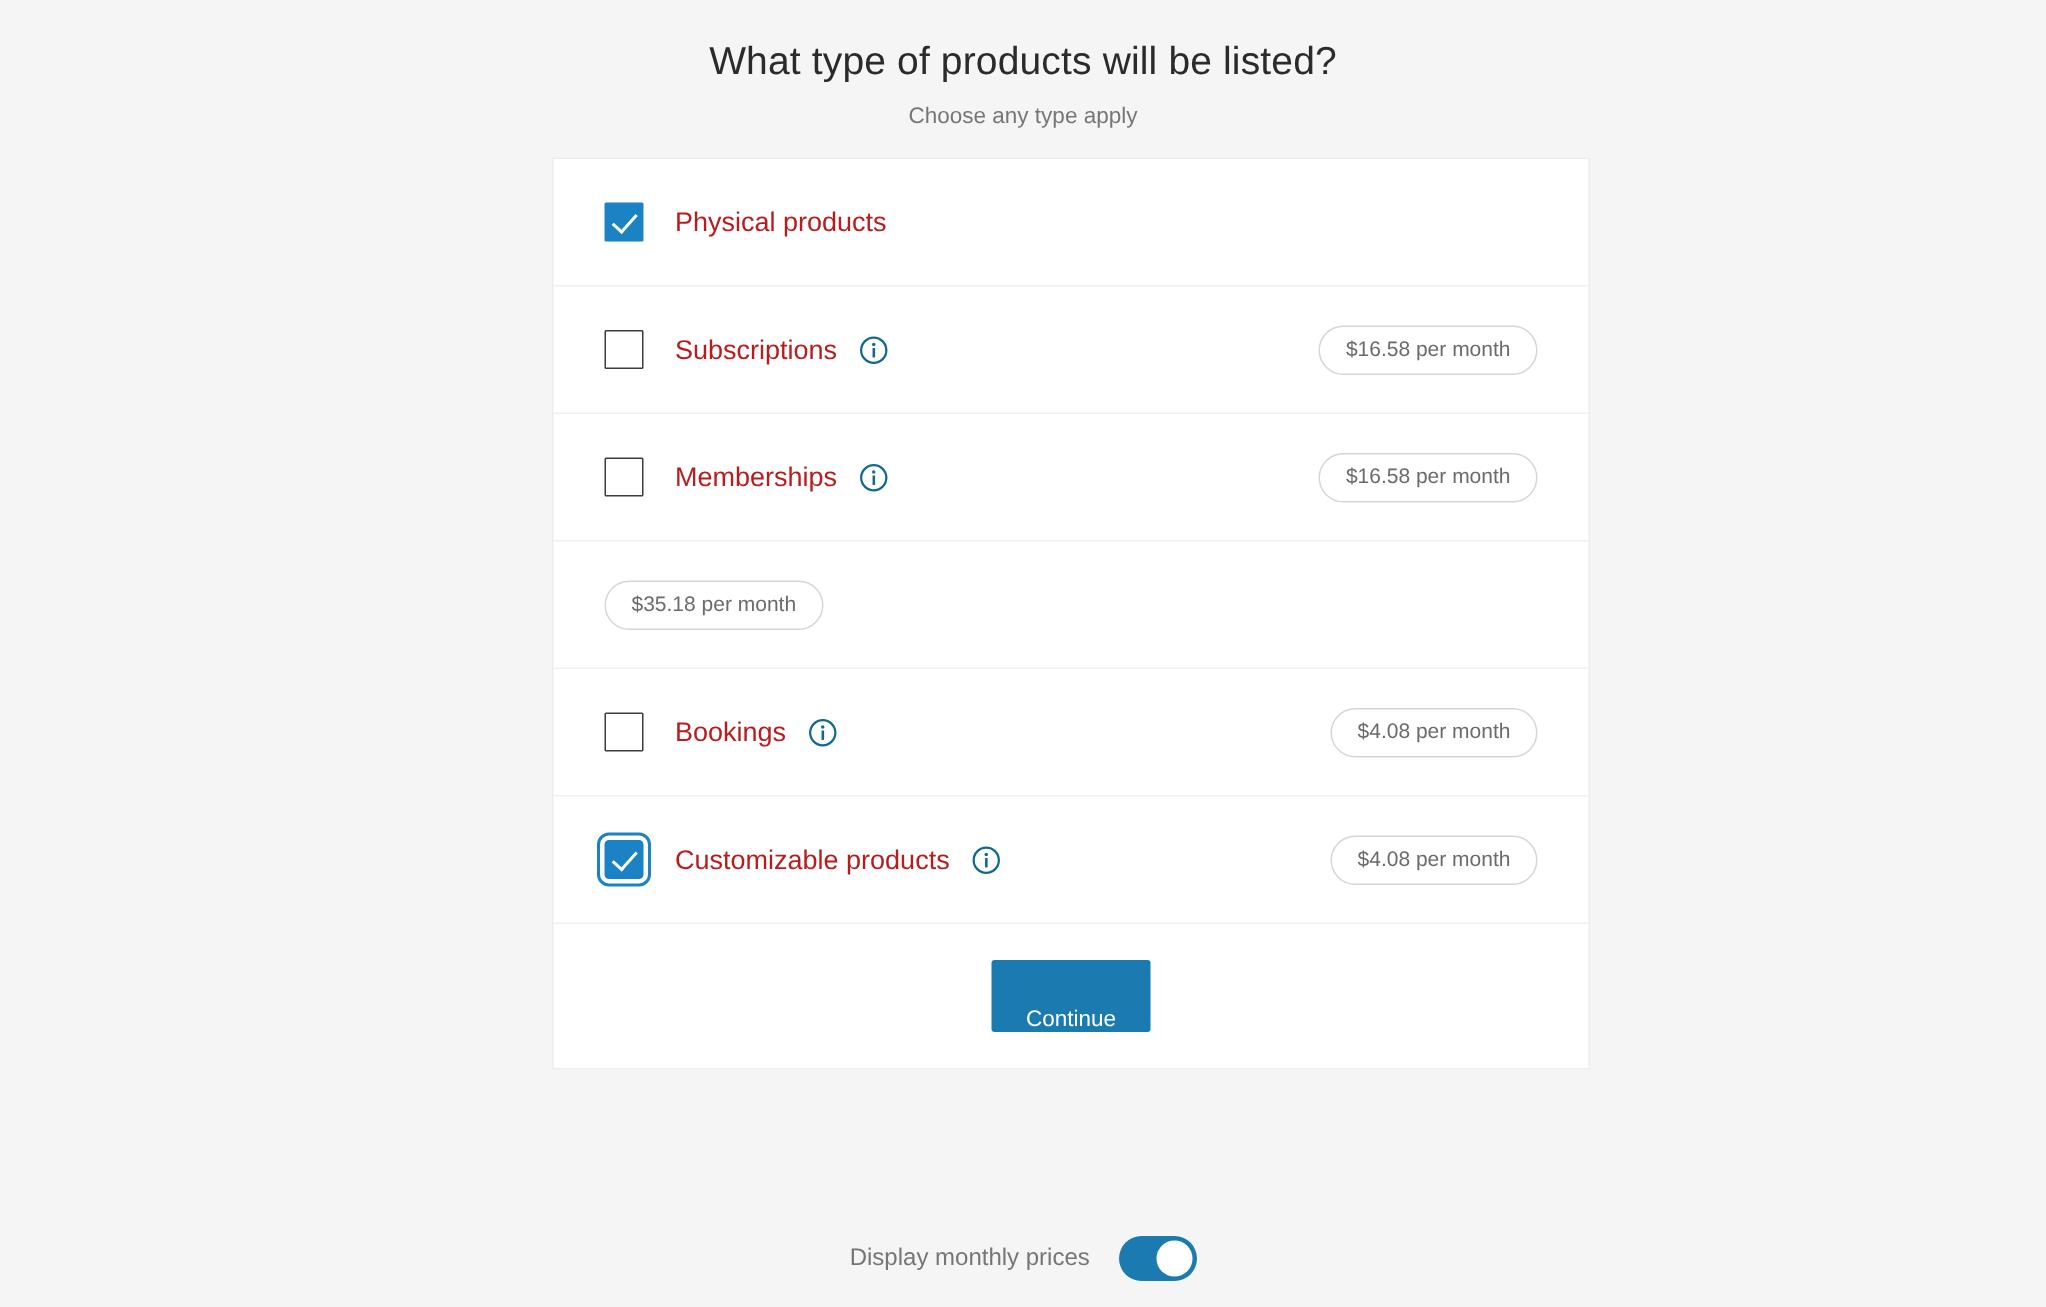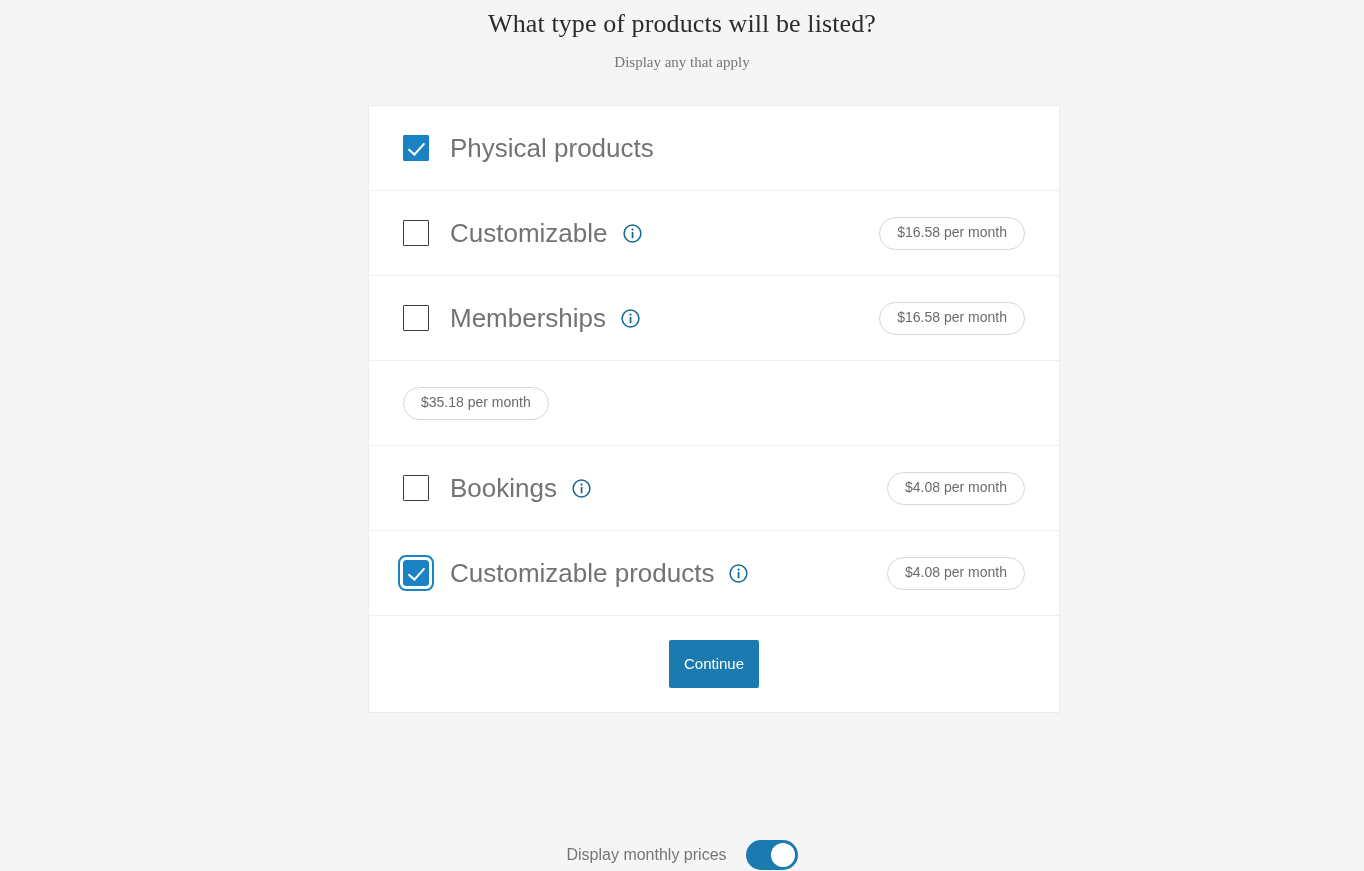--- a/index.html
+++ b/index.html
@@ -16,23 +16,22 @@
   }
   .page {
     position: relative;
     width: 1364px;
     height: 871px;
     box-sizing: border-box;
   }
 
   
   .header {
-    padding-top: 6px;
+    padding-top: 22px;
     text-align: center;
-    font-family: Liberation Serif, serif;
   }
   .page-title {
     font-size: 26px;
     font-weight: 400;
     color: #2b2b2b;
     line-height: 36px;
     margin: 0;
     letter-spacing: 0.1px;
   }
   .page-subtitle {
@@ -96,22 +95,22 @@
     border-width: 0 2.6px 2.6px 0;
     transform: rotate(42deg);
   }
   .checkbox.focused {
     outline: 2px solid #1b82c4;
     outline-offset: 3px;
     border-radius: 3px;
   }
 
   .option-label {
-    font-size: 26px;
-    color: #737373;
+    font-size: 18px;
+    color: #b91c1c;
     margin-left: 21px;
     line-height: 26px;
     white-space: nowrap;
   }
 
   
   .info-icon {
     margin-left: 15px;
     width: 19px;
     height: 19px;
@@ -144,38 +143,37 @@
     align-items: center;
     justify-content: center;
   }
   .continue-button {
     background: #1b7bb0;
     color: #ffffff;
     font-size: 15px;
     font-family: "Liberation Sans", sans-serif;
     border: none;
     border-radius: 2px;
-    width: 90px;
+    width: 106px;
     height: 48px;
     cursor: pointer;
     line-height: 48px;
-    padding: 0;
+    padding: 16px;
     text-align: center;
   }
 
   
   .toggle-row {
     position: absolute;
     left: 0;
     top: 824px;
     width: 1364px;
     display: flex;
     align-items: center;
     justify-content: center;
-    margin-top: 16px;
   }
   .toggle-label {
     font-size: 16px;
     color: #767676;
     margin-right: 19px;
     line-height: 22px;
   }
   .toggle {
     position: relative;
     width: 52px;
@@ -198,36 +196,36 @@
   }
   .toggle.on .knob { left: 25px; }
 </style>
 </head>
 <body>
 
 <div class="page">
 
   <div class="header">
     <h1 class="page-title">What type of products will be listed?</h1>
-    <div class="page-subtitle">Display any that apply</div>
+    <div class="page-subtitle">Choose any type apply</div>
   </div>
 
   <div class="card">
     <div id="options-list">
         <div class="option-row">
           <div class="option-left">
             <div class="checkbox checked"></div>
             <span class="option-label">Physical products</span>
           </div>
           <span class="pill-spacer"></span>
         </div>
         <div class="option-row">
           <div class="option-left">
             <div class="checkbox"></div>
-            <span class="option-label">Customizable</span>
+            <span class="option-label">Subscriptions</span>
             <span class="info-icon">
               <svg width="19" height="19" viewBox="0 0 19 19">
                 <circle cx="9.5" cy="9.5" r="8.4" fill="none" stroke="#11698e" stroke-width="1.5"></circle>
                 <circle cx="9.5" cy="5.6" r="1.15" fill="#11698e"></circle>
                 <rect x="8.7" y="8" width="1.7" height="6.3" fill="#11698e"></rect>
               </svg>
             </span>
           </div>
           <span class="price-pill">$16.58 per month</span>
         </div>

